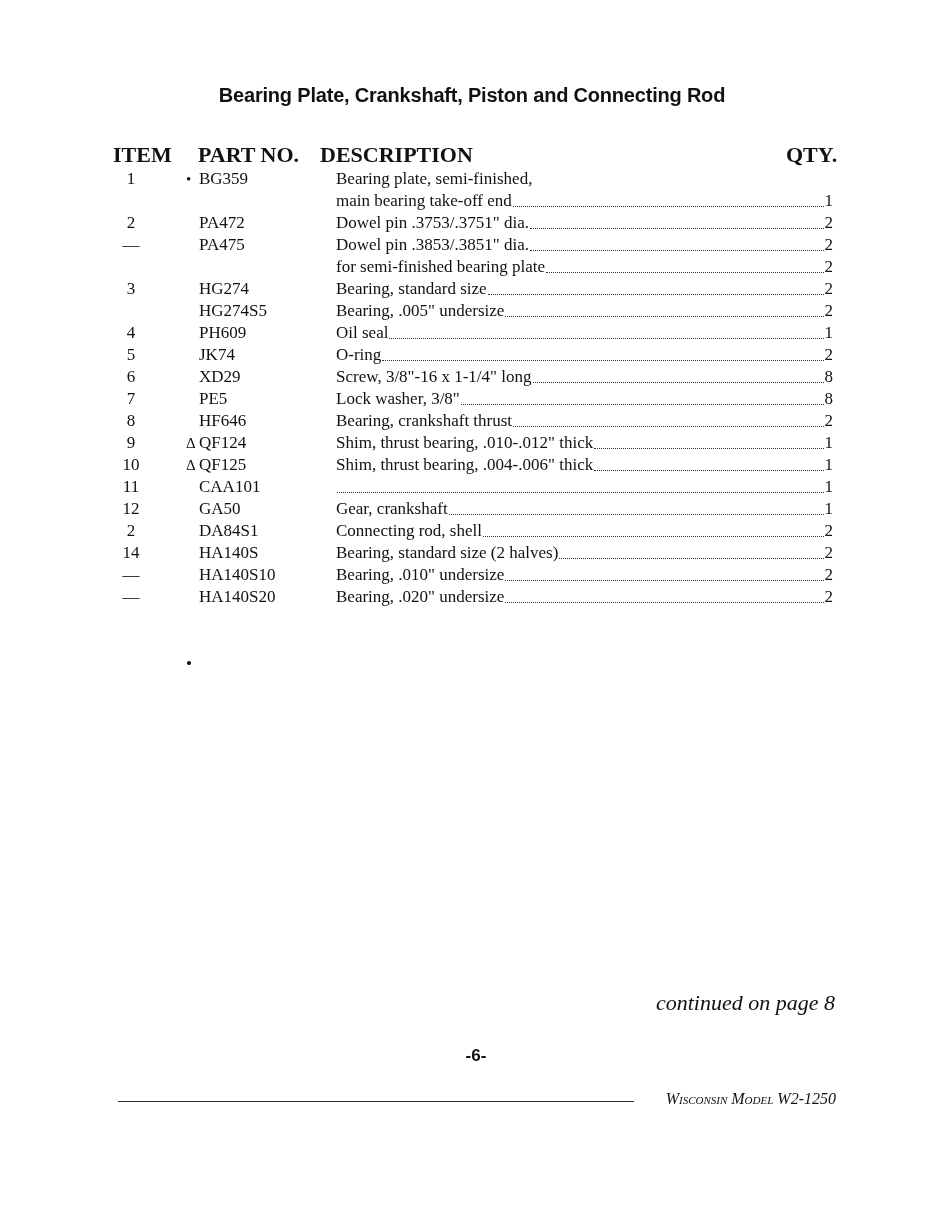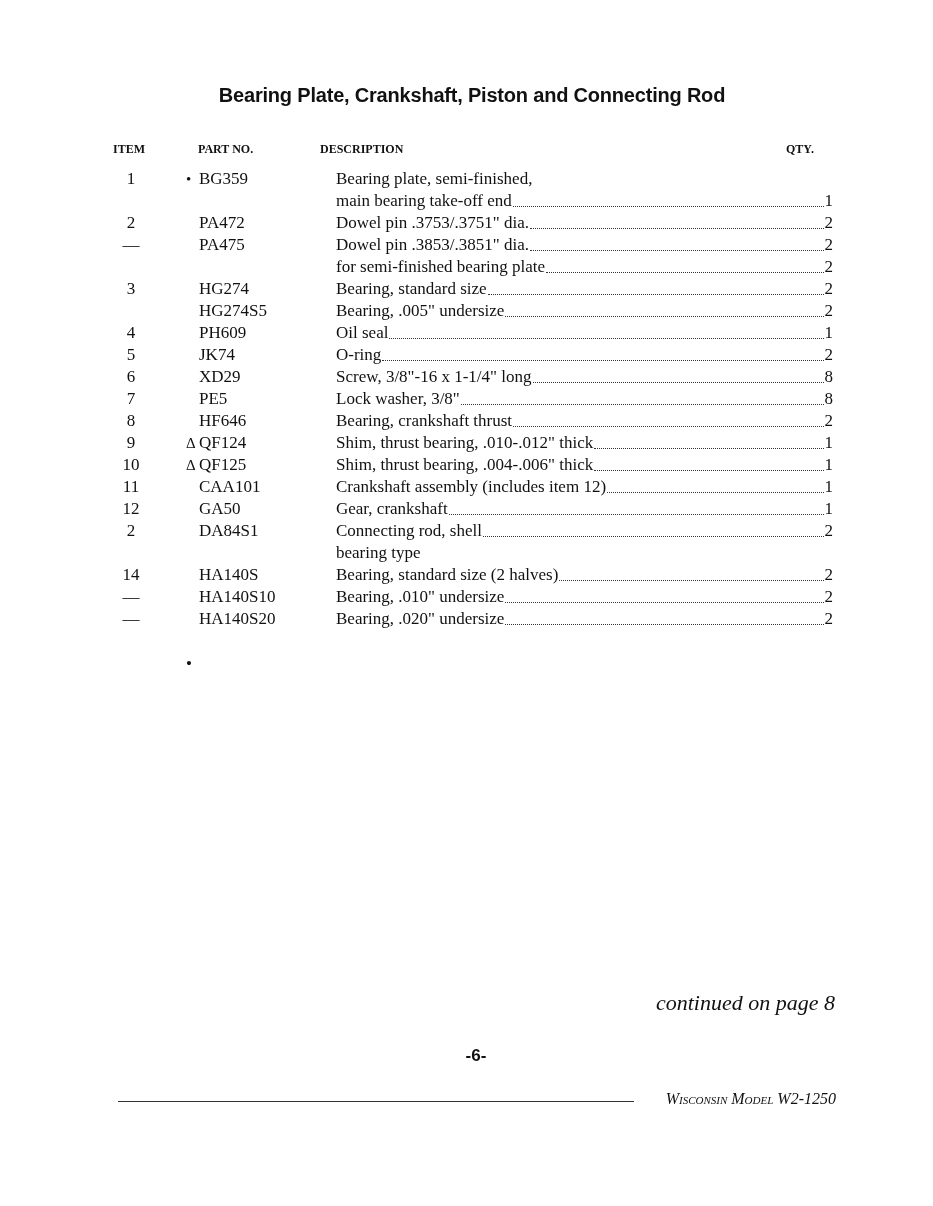--- a/index.html
+++ b/index.html
@@ -8,21 +8,21 @@
       color: #111111;
       font-family: "Liberation Serif", "DejaVu Serif", serif;
     }
     .title {
       position: absolute; left: 0; width: 944px; top: 84px;
       text-align: center;
       font-family: "Liberation Sans", "DejaVu Sans", sans-serif;
       font-weight: bold; font-size: 20px; letter-spacing: -0.2px;
     }
     .col-head {
-      position: absolute; top: 142px; font-weight: bold; font-size: 12px;
+      position: absolute; top: 142px; font-weight: bold; font-size: 22px;
     }
     .hd-item { left: 113px; }
     .hd-part { left: 198px; }
     .hd-desc { left: 320px; }
     .hd-qty  { left: 786px; }
 
     .rows { position: absolute; left: 0; top: 168px; width: 933px; }
     .row { position: relative; height: 22px; font-size: 17px; line-height: 22px; }
     .c-item { position: absolute; left: 112px; width: 38px; text-align: center; }
     .c-part { position: absolute; left: 186px; width: 140px; }
@@ -193,48 +193,40 @@
       <span class="c-desc">
         <span class="txt">Shim, thrust bearing, .004-.006" thick</span>
         <span class="leader"></span>
         <span class="qty">1</span>
       </span>
     </div>
     <div class="row">
       <span class="c-item">11</span>
       <span class="c-part"><span class="mark"></span><span>CAA101</span></span>
       <span class="c-desc">
-        <span class="txt">Crankshaft assembly (includes item 12)</span>
         <span class="leader"></span>
         <span class="qty">1</span>
       </span>
     </div>
     <div class="row">
       <span class="c-item">12</span>
       <span class="c-part"><span class="mark"></span><span>GA50</span></span>
       <span class="c-desc">
         <span class="txt">Gear, crankshaft</span>
         <span class="leader"></span>
         <span class="qty">1</span>
       </span>
     </div>
     <div class="row">
       <span class="c-item">2</span>
       <span class="c-part"><span class="mark"></span><span>DA84S1</span></span>
       <span class="c-desc">
         <span class="txt">Connecting rod, shell</span>
         <span class="leader"></span>
         <span class="qty">2</span>
-      </span>
-    </div>
-    <div class="row">
-      <span class="c-item"></span>
-      <span class="c-part"><span class="mark"></span><span></span></span>
-      <span class="c-desc">
-        <span class="txt">bearing type</span>
       </span>
     </div>
     <div class="row">
       <span class="c-item">14</span>
       <span class="c-part"><span class="mark"></span><span>HA140S</span></span>
       <span class="c-desc">
         <span class="txt">Bearing, standard size (2 halves)</span>
         <span class="leader"></span>
         <span class="qty">2</span>
       </span>

